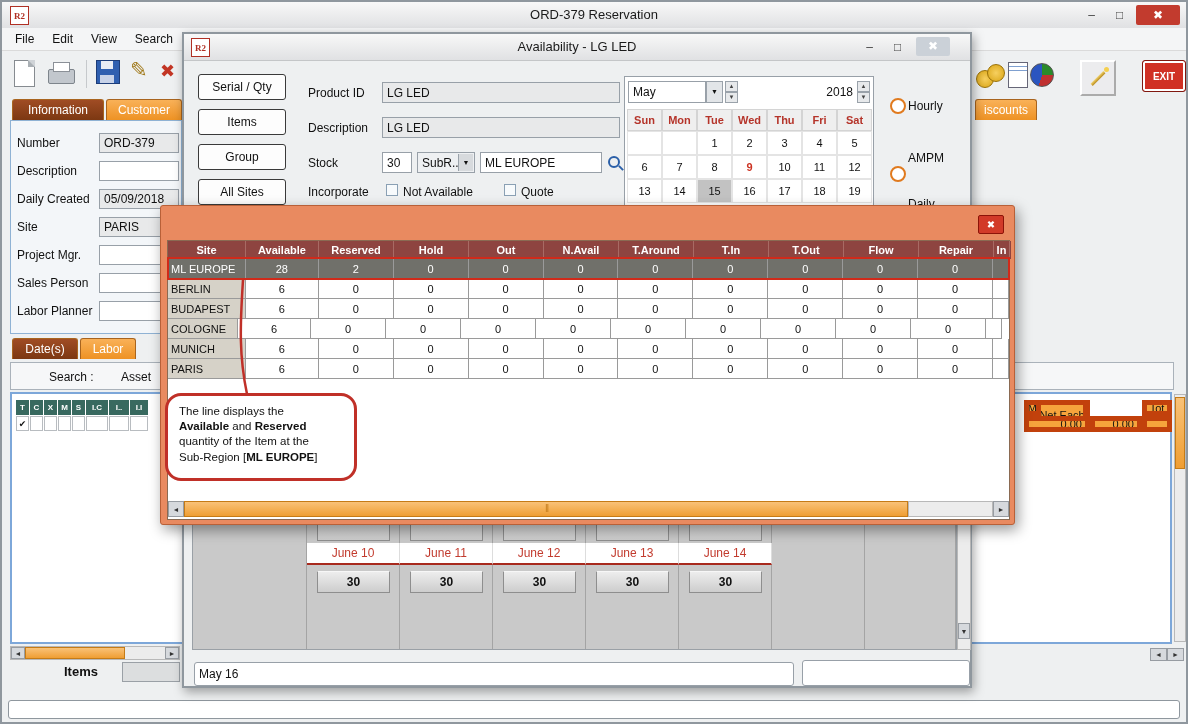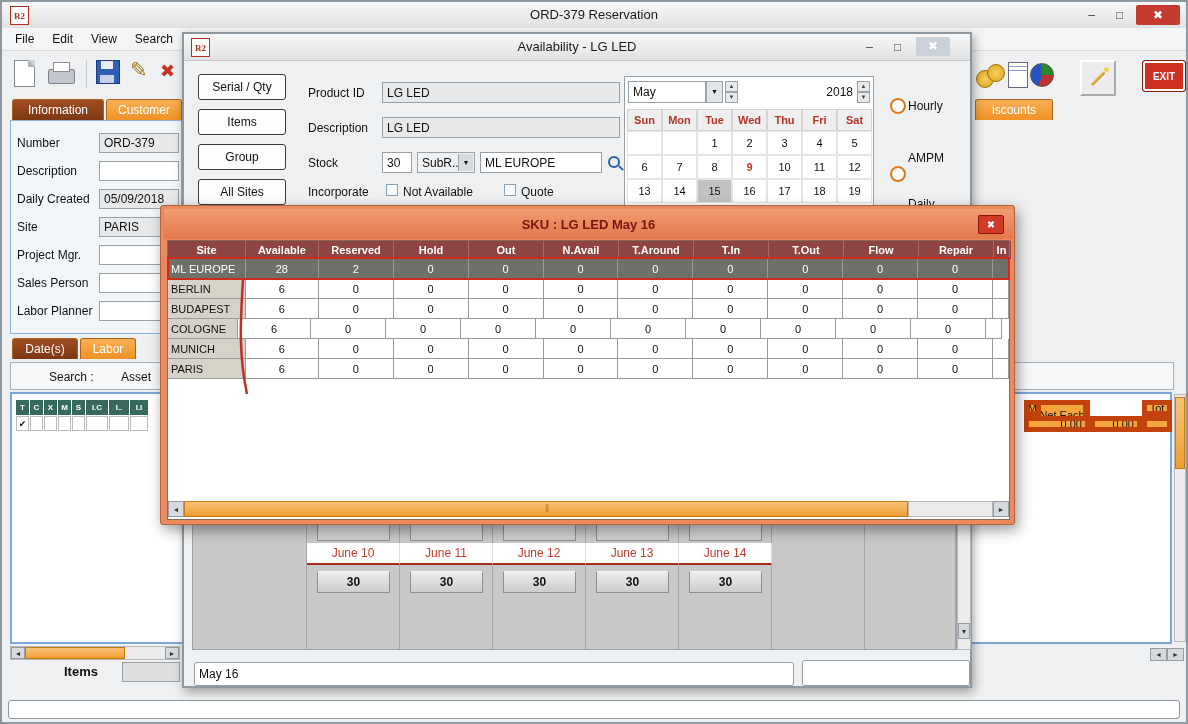--- a/index.html
+++ b/index.html
@@ -109,21 +109,21 @@
   <div class="abs" style="left:1028px;top:61px">
       <div class="pie-icon"></div>
     </div>
   <div class="abs wand-btn" style="left:1078px;top:58px;width:32px;height:32px">
       <div class="wand-stick"></div>
     </div>
   <div class="abs exit-btn" style="left:1140px;top:58px;width:42px;height:30px">EXIT</div>
 
   <div class="abs tab tab-a" style="left:10px;top:97px;width:92px;height:21px">Information</div>
   <div class="abs tab tab-i" style="left:104px;top:97px;width:76px;height:21px">Customer</div>
-  <div class="abs tab tab-i" style="left:973px;top:97px;width:78px;height:21px">iscounts</div>
+  <div class="abs tab tab-i" style="left:973px;top:97px;width:62px;height:21px">iscounts</div>
 
   <div class="abs panel" style="left:8px;top:118px;width:172px;height:214px">
     <span class="abs lbl" style="left:6px;top:15px">Number</span>
     <div class="abs inp ro" style="left:88px;top:12px;width:80px;height:20px">ORD-379</div>
     <span class="abs lbl" style="left:6px;top:43px">Description</span>
     <div class="abs inp" style="left:88px;top:40px;width:80px;height:20px"></div>
     <span class="abs lbl" style="left:6px;top:71px">Daily Created</span>
     <div class="abs inp ro" style="left:88px;top:68px;width:80px;height:20px">05/09/2018</div>
     <span class="abs lbl" style="left:6px;top:99px">Site</span>
     <div class="abs inp ro" style="left:88px;top:96px;width:80px;height:20px">PARIS</div>
@@ -310,23 +310,20 @@
     </div>
     <div class="abs sb-track" style="left:773px;top:470px;width:14px;height:146px">
       <div class="abs sb-arrow" style="left:0;top:118px;width:12px;height:16px">▼</div>
     </div>
 
     <div class="abs inp" style="left:10px;top:628px;width:600px;height:24px;border-radius:3px">May 16</div>
     <div class="abs inp" style="left:618px;top:626px;width:168px;height:26px;border-radius:3px"></div>
   </div>
 
   <div class="abs sku-frame" style="left:158px;top:203px;width:855px;height:320px">
-    <div class="abs sku-title" style="left:3px;top:3px;width:849px;height:30px">
-      <span>SKU :  LG LED    May 16</span>
-    </div>
     <div class="abs sku-close" style="right:10px;top:9px;width:24px;height:17px">✖</div>
 
     <div class="abs" style="left:6px;top:34px;width:843px;height:280px;background:#fff;border:1px solid #8a6a52;box-sizing:border-box">
       <div style="display:flex;height:18px;width:843px;background:#8e4440">
         <div class="hcell" style="width:78px">Site</div>
         <div class="hcell" style="width:73px">Available</div>
         <div class="hcell" style="width:75px">Reserved</div>
         <div class="hcell" style="width:75px">Hold</div>
         <div class="hcell" style="width:75px">Out</div>
         <div class="hcell" style="width:75px">N.Avail</div>
@@ -431,15 +428,21 @@
           </div>
         <div class="abs sb-track" style="left:740px;top:0;width:85px;height:16px"></div>
         <div class="abs sb-arrow" style="left:825px;top:0;width:16px;height:16px">►</div>
       </div>
     </div>
 
     <svg class="abs" style="left:0;top:0;width:260px;height:300px;pointer-events:none" viewBox="0 0 260 300">
       <path d="M82 74 C79 120 78 150 86 188" stroke="#c03028" stroke-width="2.5" fill="none"></path>
     </svg>
 
+    <div class="abs callout" style="left:4px;top:187px;width:192px;height:88px">
+      <div><span>The line displays the</span></div>
+      <div><span class="b">Available</span><span> and </span><span class="b">Reserved</span></div>
+      <div><span>quantity of the Item at the</span></div>
+      <div><span>Sub-Region [</span><span class="b">ML EUROPE</span><span>]</span></div>
+    </div>
   </div>
 
 </div>
 
 </body></html>

